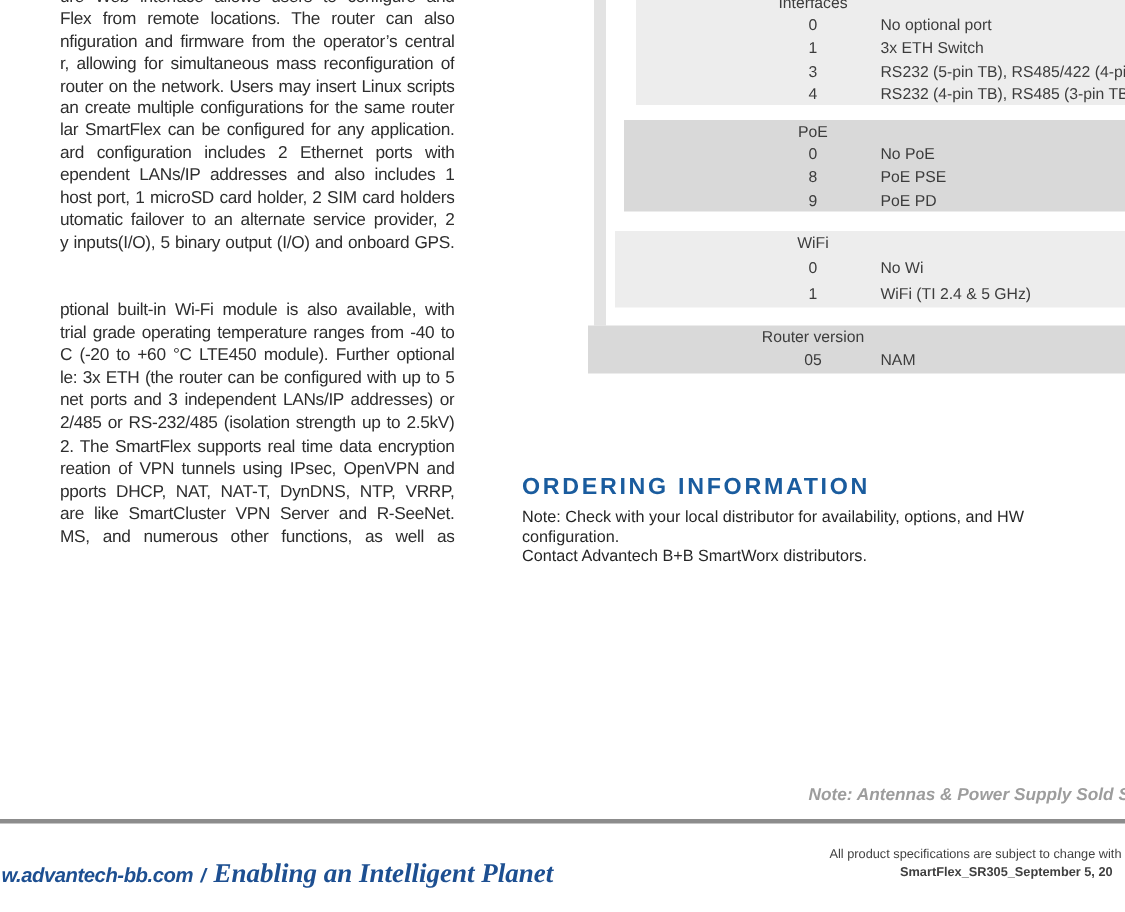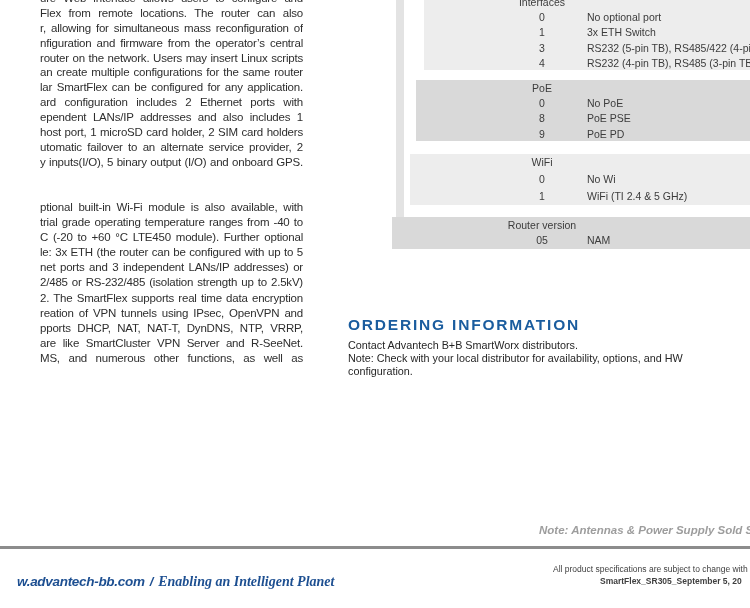--- a/index.html
+++ b/index.html
@@ -39,40 +39,40 @@
   }
   
   .sold-note {
     position:absolute; left:539px; top:524px; white-space:nowrap;
     font-size:11.5px; font-weight:bold; font-style:italic; color:#9d9d9d;
   }
   .divider { position:absolute; left:0; top:546px; width:750px; height:3px; background:#8c8c8c; }
   .footer-left { position:absolute; left:1px; top:572px; white-space:nowrap; }
   .f-site {
     font-family:"Liberation Sans", sans-serif; font-style:italic; font-weight:bold;
-    font-size:13.5px; letter-spacing:-0.3px; color:#1d4f91;padding-left:16px;
+    font-size:13.5px; letter-spacing:-0.3px; color:#1d4f91;
   }
   .f-sep { font-style:italic; font-weight:bold; font-size:13px; color:#1d4f91; padding:0 5px; }
   .f-tagline {
     font-family:"Liberation Serif", serif; font-style:italic; font-weight:bold;
-    font-size:14px; color:#1d4f91;
+    font-size:18px; color:#1d4f91;
   }
   .f-legal1 { position:absolute; left:553px; top:564px; white-space:nowrap; font-size:8.5px; color:#3f3f3f; }
   .f-legal2 { position:absolute; left:600px; top:576px; white-space:nowrap; font-size:8.5px; color:#3f3f3f;font-weight:bold; }
 </style>
 </head>
 <body>
 
 <div class="page">
 
   <div class="bodycol p1" style="top:-9px;">
     <div class="bline">ure Web interface allows users to configure and manage</div>
     <div class="bline">Flex from remote locations. The router can also upgrade</div>
+    <div class="bline">nfiguration and firmware from the operator’s central</div>
     <div class="bline">r, allowing for simultaneous mass reconfiguration of</div>
-    <div class="bline">nfiguration and firmware from the operator’s central</div>
     <div class="bline">router on the network. Users may insert Linux scripts</div>
     <div class="bline">an create multiple configurations for the same router</div>
     <div class="bline">lar SmartFlex can be configured for any application.</div>
     <div class="bline">ard configuration includes 2 Ethernet ports with</div>
     <div class="bline">ependent LANs/IP addresses and also includes 1</div>
     <div class="bline">host port, 1 microSD card holder, 2 SIM card holders</div>
     <div class="bline">utomatic failover to an alternate service provider, 2</div>
     <div class="bline">y inputs(I/O), 5 binary output (I/O) and onboard GPS.</div>
   </div>
 
@@ -151,22 +151,22 @@
       <div class="tcode thead">Router version</div>
     </div>
     <div class="trow">
       <div class="tcode">05</div>
       <div class="tdesc">NAM</div>
     </div>
   </div>
 
   <div class="oi-heading">ORDERING INFORMATION</div>
   <div class="oi-note">
+    <div>Note: Check with your local distributor for availability, options, and HW configuration.</div>
     <div>Contact Advantech B+B SmartWorx distributors.</div>
-    <div>Note: Check with your local distributor for availability, options, and HW configuration.</div>
   </div>
 
   <div class="sold-note">Note: Antennas &amp; Power Supply Sold Se</div>
   <div class="divider"></div>
 
   <div class="footer-left">
     <span class="f-site">w.advantech-bb.com</span><span class="f-sep">/</span><span class="f-tagline">Enabling an Intelligent Planet</span>
   </div>
 
   <div class="f-legal1">All product specifications are subject to change with</div>

